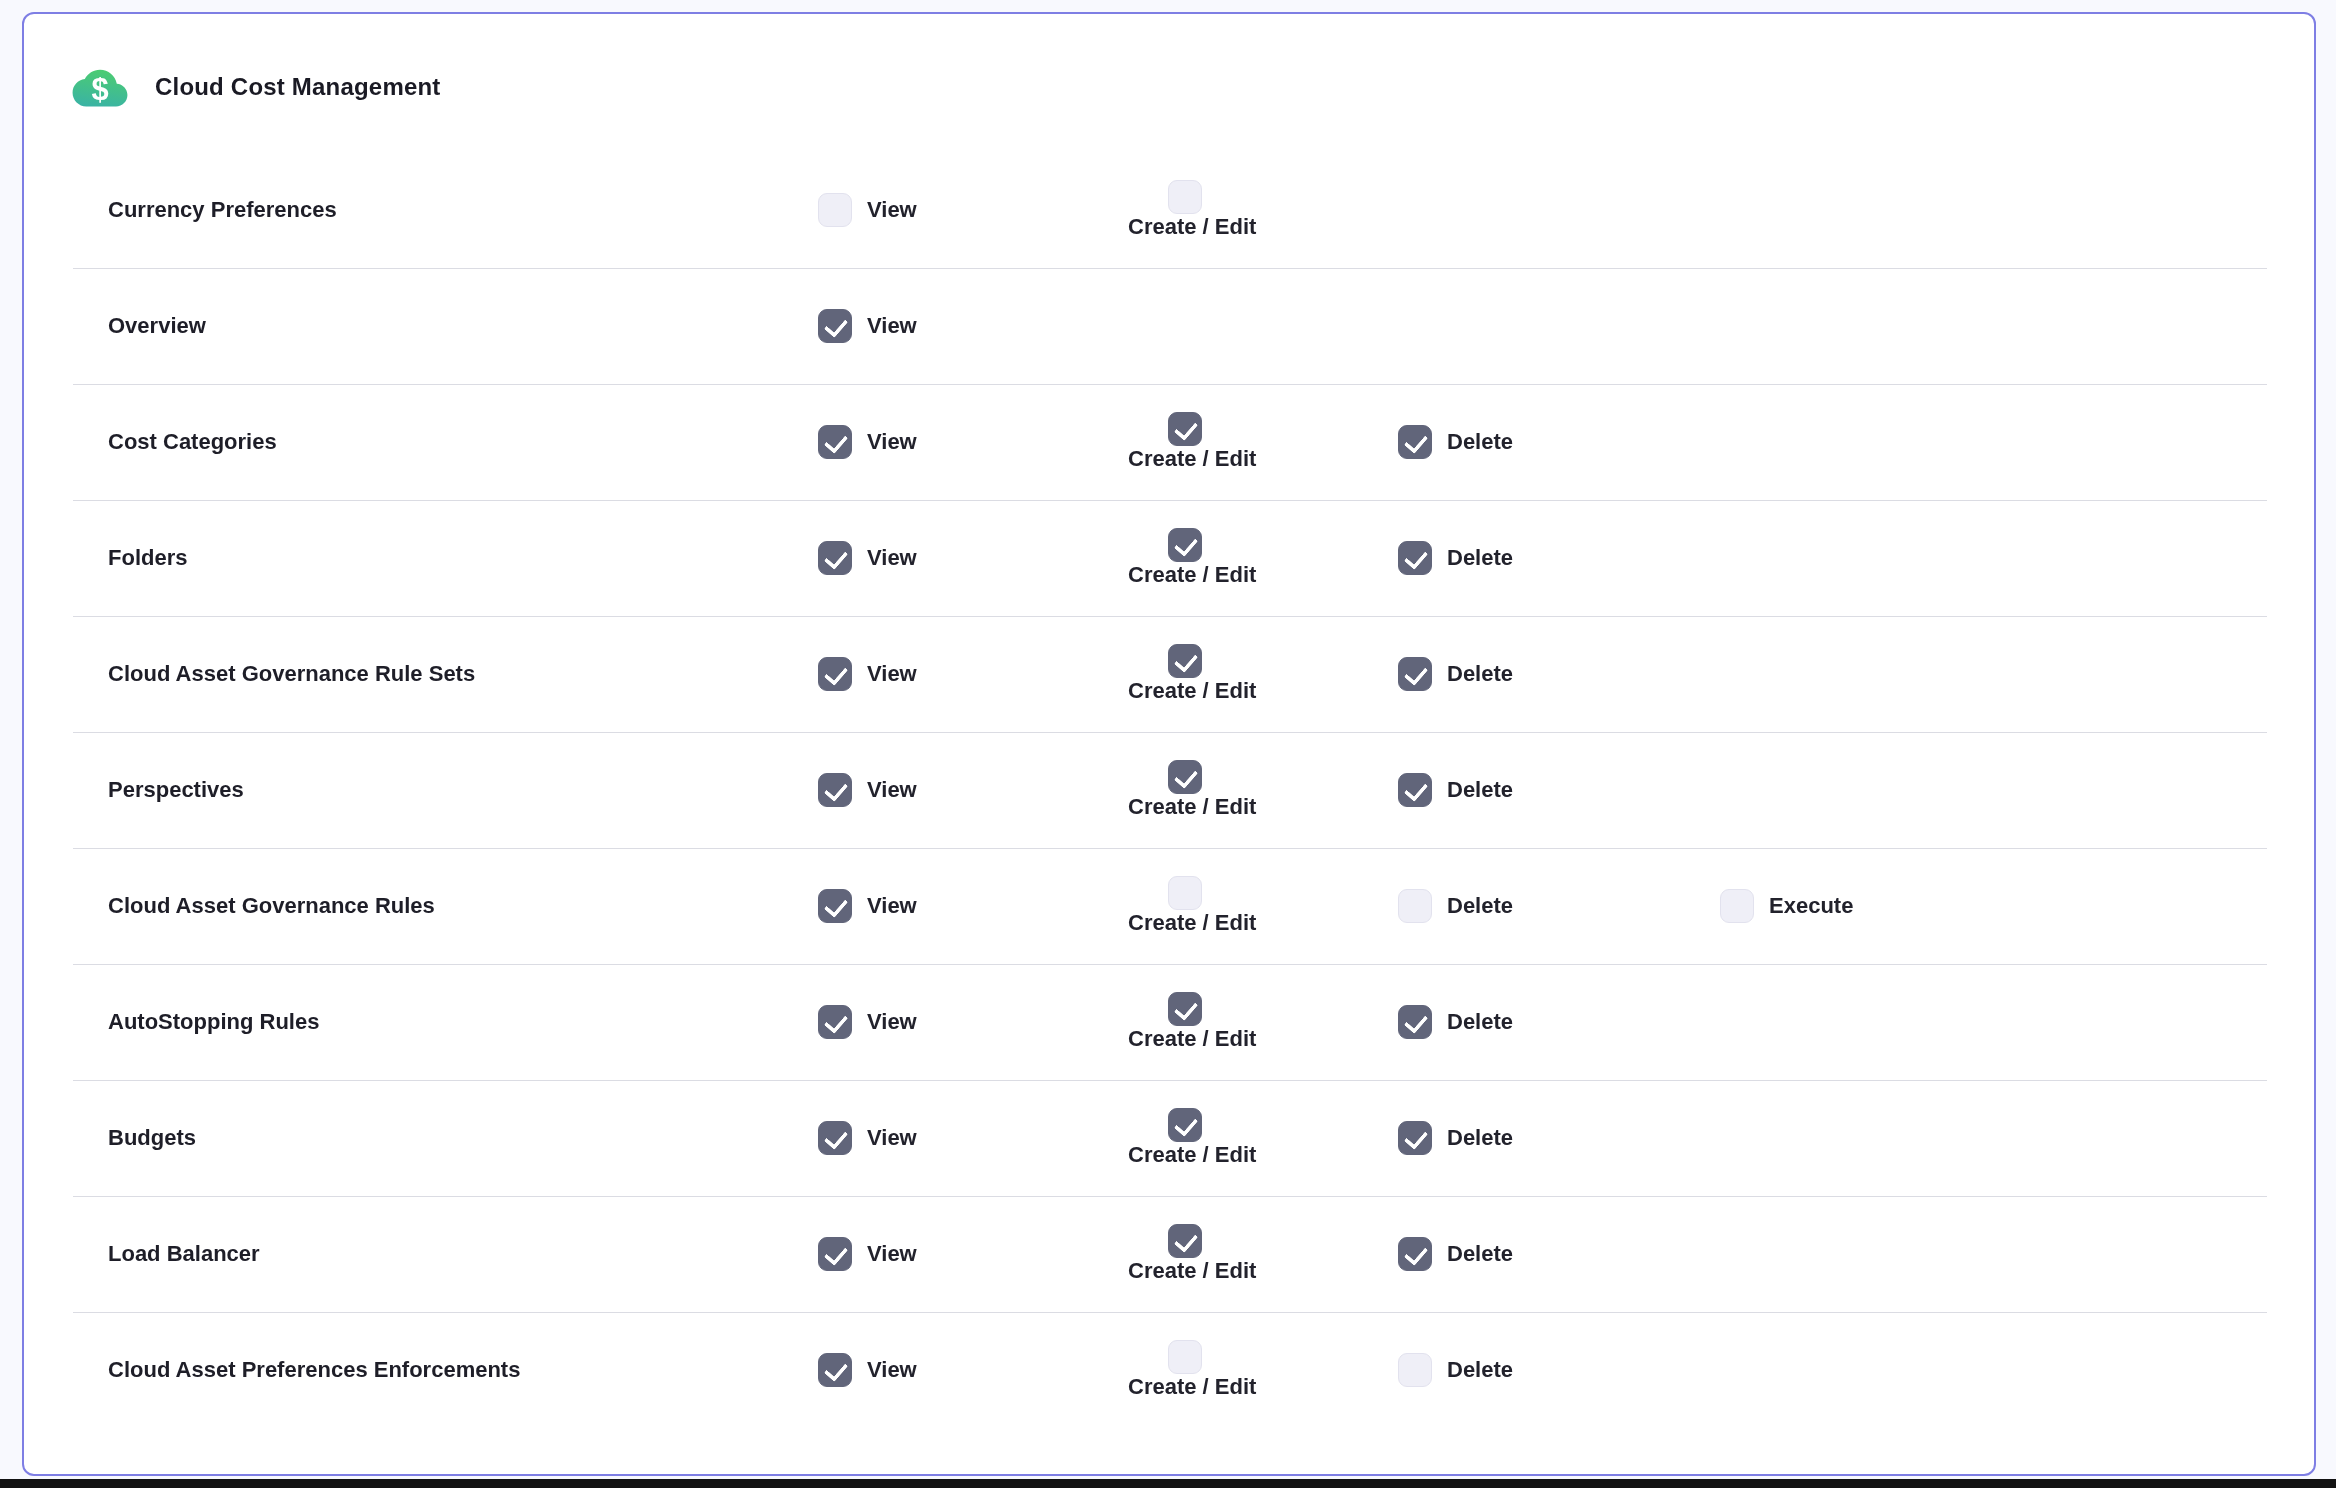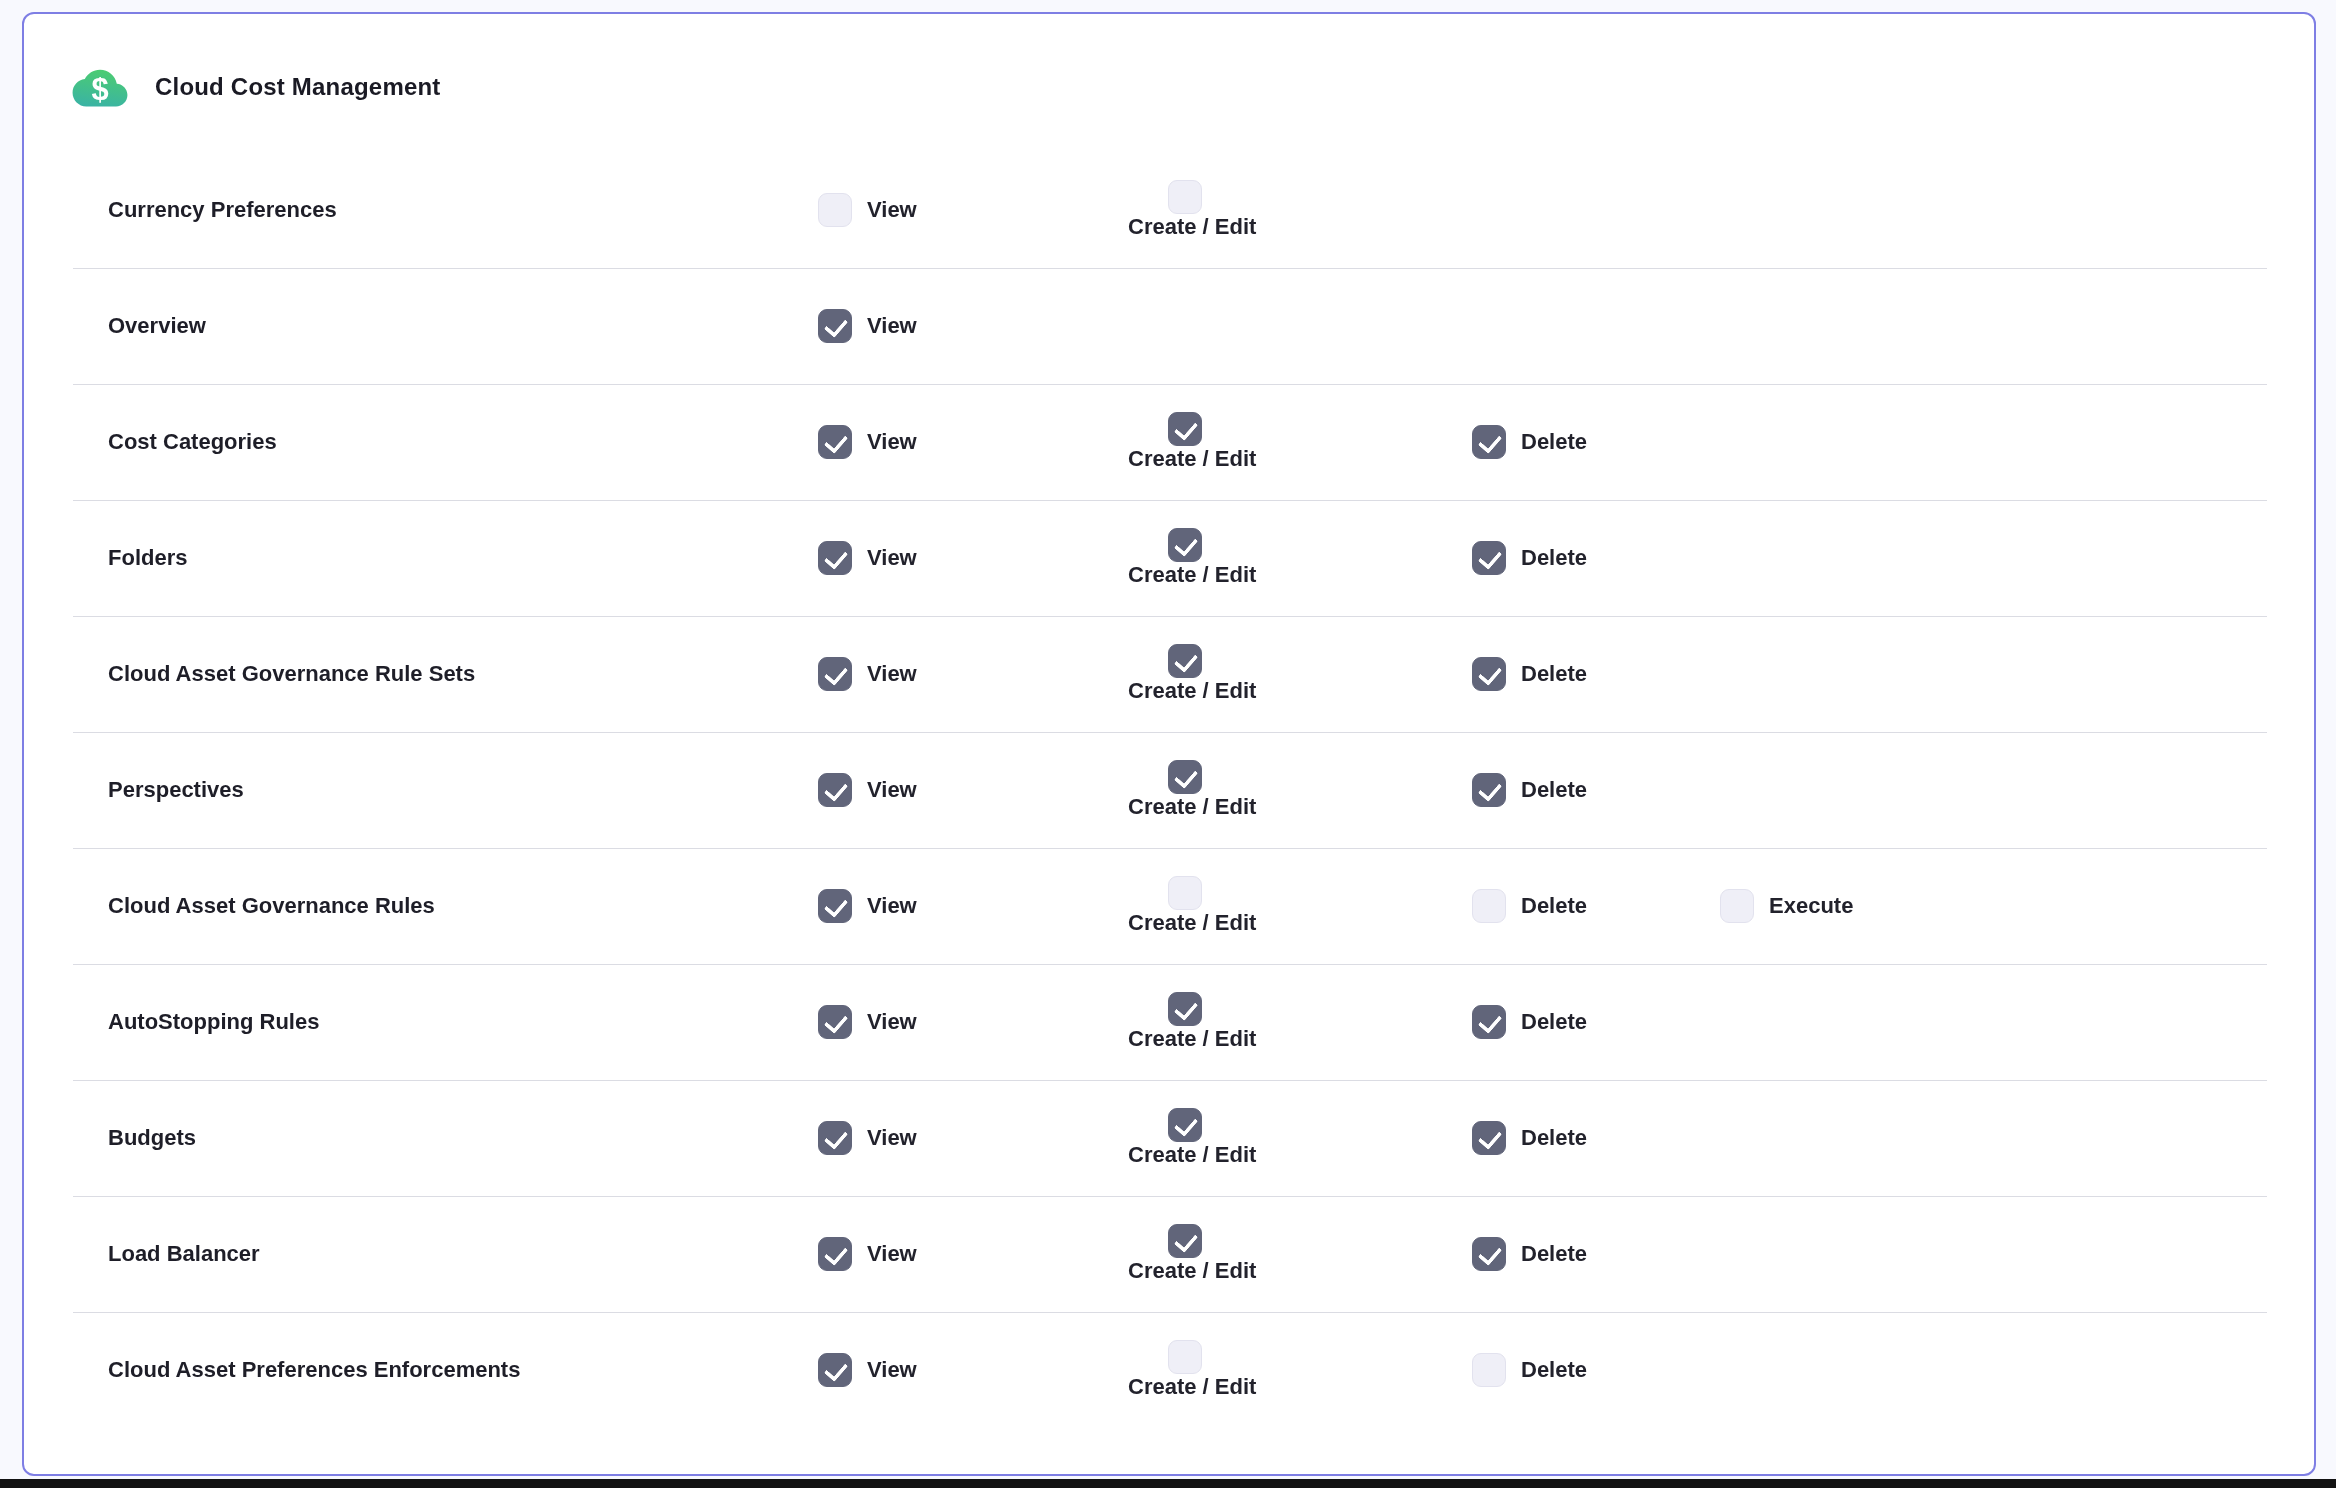--- a/index.html
+++ b/index.html
@@ -76,21 +76,21 @@
   .cell {
     position: absolute;
     top: 50%;
     transform: translateY(-50%);
     display: flex;
     align-items: center;
     cursor: pointer;
   }
   .col-view    { left: 794px; }
   .col-create  { left: 1089px; flex-direction: column; }
-  .col-delete  { left: 1448px; justify-content: center; }
+  .col-delete  { left: 1374px; justify-content: center; }
   .col-execute { left: 1696px; }
   .checkbox {
     width: 34px;
     height: 34px;
     border-radius: 9px;
     background: #EFEFF7;
     border: 1px solid #E2E2EE;
     box-sizing: border-box;
     position: relative;
     flex: 0 0 auto;

